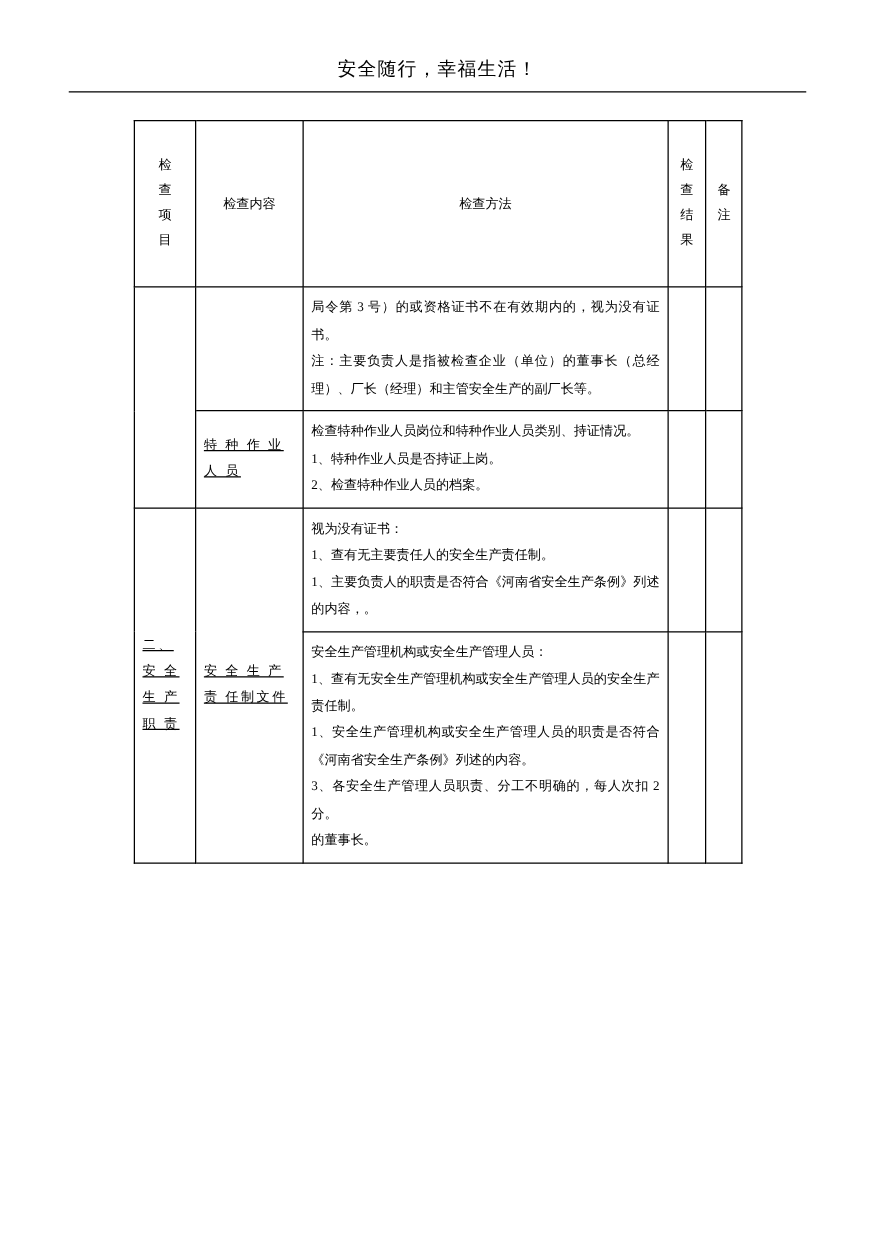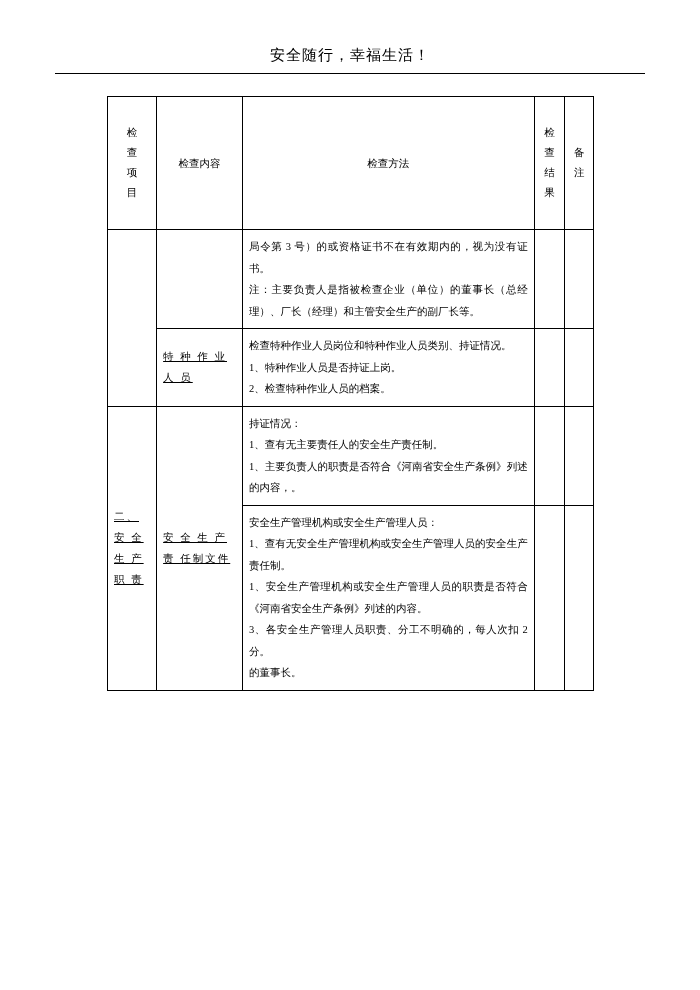--- a/index.html
+++ b/index.html
@@ -159,21 +159,21 @@
           <p>2、检查特种作业人员的档案。</p>
         </td>
         <td class="res-cell"></td>
         <td class="rem-cell"></td>
       </tr>
 
       <tr>
         <td class="cell-mid spaced" rowspan="2">二、安 全 生 产 职 责</td>
         <td class="cell-mid spaced" rowspan="2">安 全 生 产 责 任制文件</td>
         <td class="body-cell">
-          <p>持证情况：</p>
+          <p>视为没有证书：</p>
           <p>1、查有无主要责任人的安全生产责任制。</p>
           <p>1、主要负责人的职责是否符合《河南省安全生产条例》列述的内容，。</p>
         </td>
         <td class="res-cell"></td>
         <td class="rem-cell"></td>
       </tr>
 
       <tr>
         <td class="body-cell">
           <p>安全生产管理机构或安全生产管理人员：</p>

